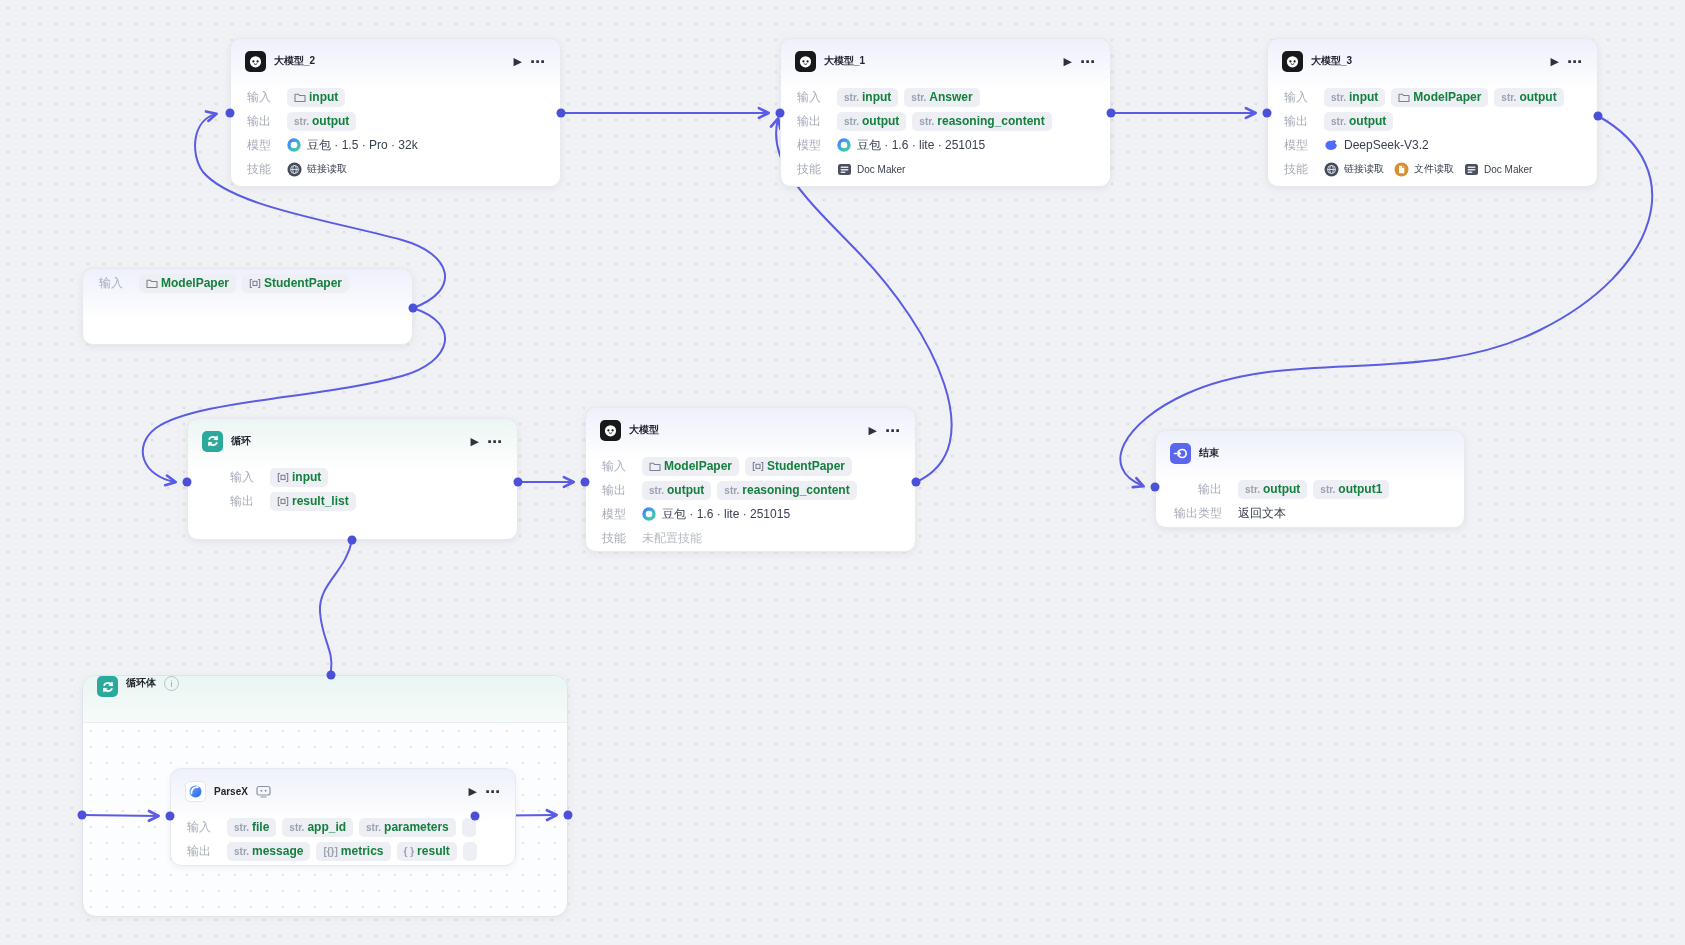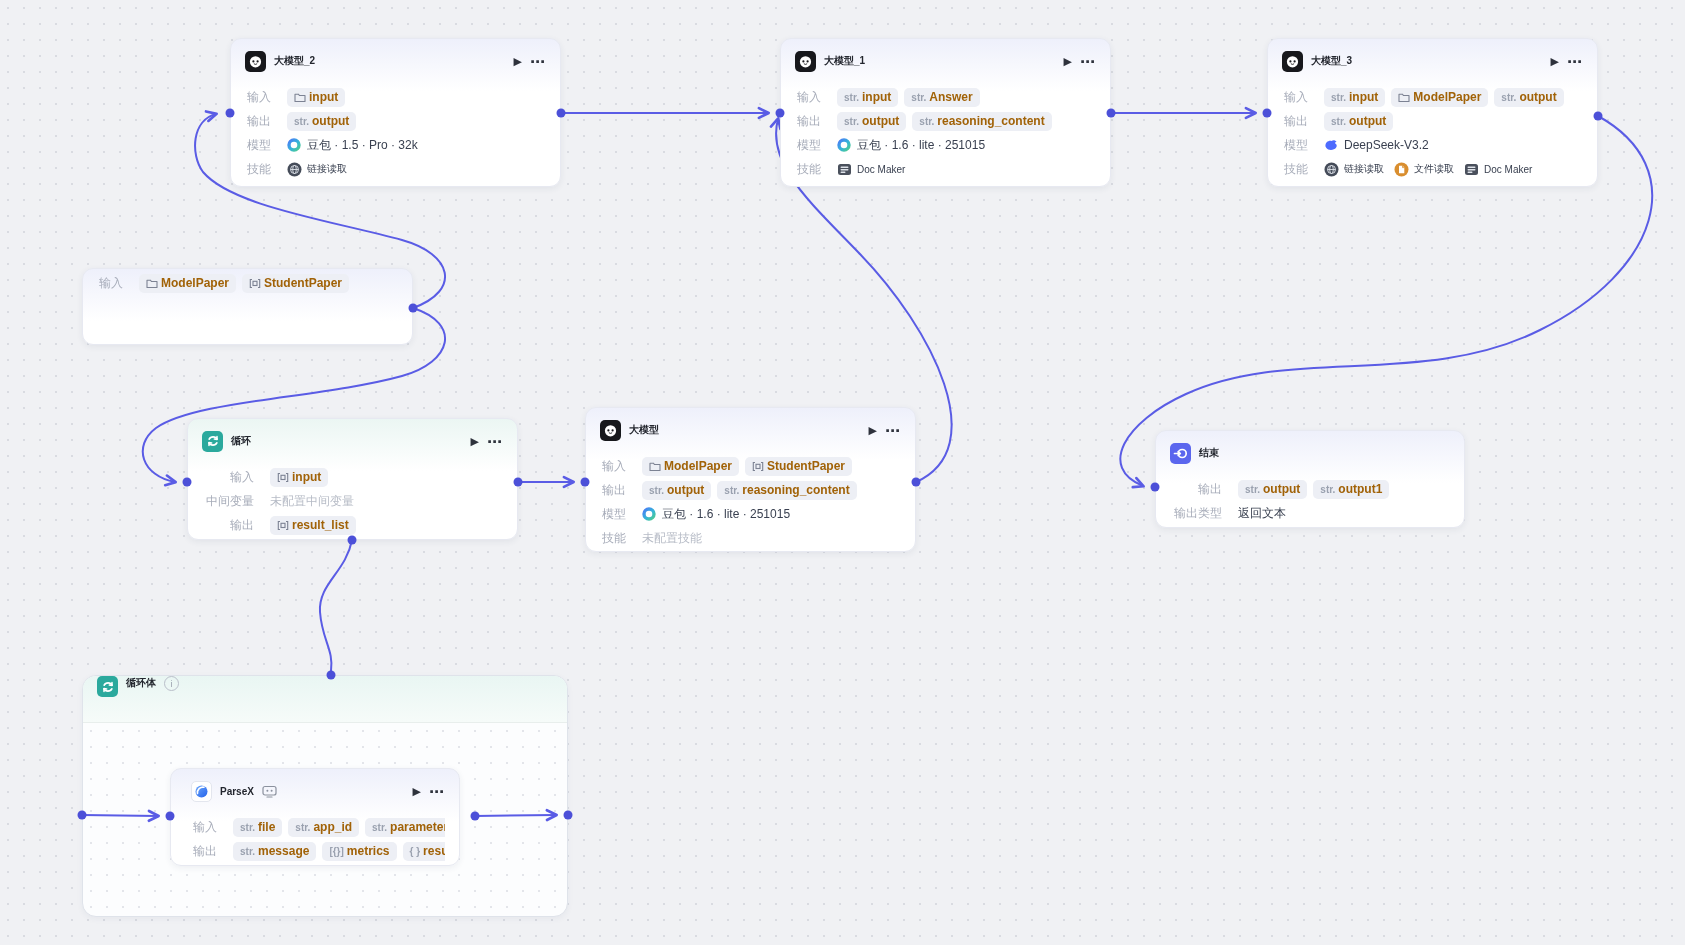--- a/index.html
+++ b/index.html
@@ -27,21 +27,21 @@
   .ctl.more{font-size:15px;font-weight:700;letter-spacing:1px;}
   .nd-body{padding:2px 14px 10px;}
   .nd-row{min-height:24px;display:flex;align-items:center;gap:16px;}
   .nd-label{width:26px;text-align:right;font-size:12px;color:#a7acb9;flex:none;white-space:nowrap;}
   .wide .nd-label{width:52px;}
   .chips{display:flex;align-items:center;gap:6px;flex-wrap:nowrap;overflow:hidden;}
   .chip{
     display:inline-flex;align-items:center;gap:3px;height:19px;
     background:#edeff5;border-radius:5px;padding:0 7px;white-space:nowrap;
   }
-  .chip b{font-size:12px;font-weight:700;color:#a16207;}
+  .chip b{font-size:12px;font-weight:700;color:#15803d;}
   .chip .pfx{font-style:normal;font-size:10px;font-weight:700;color:#9aa1af;}
   .cic{flex:none;}
   .plain{font-size:12px;color:#394050;display:flex;align-items:center;gap:6px;}
   .muted{font-size:12px;color:#b6bbc6;}
   .skill{display:inline-flex;align-items:center;gap:5px;margin-right:10px;font-size:10px;color:#394050;}
   .nicon{width:21px;height:21px;border-radius:5px;flex:none;display:flex;align-items:center;justify-content:center;}
   .nicon.black{background:#17181c;}
   .nicon.indigo{background:#5b66ee;}
   .nicon.tealbg{background:#2ba99d;}
   .nicon.white{background:#ffffff;border:1px solid #e3e6ee;box-sizing:border-box;}
@@ -370,24 +370,20 @@
             <svg class="cic" width="12" height="11" viewBox="0 0 12 11">
               <path d="M3 1.5 H1.3 V9.5 H3" fill="none" stroke="#7c8293" stroke-width="1.1"></path>
               <path d="M9 1.5 H10.7 V9.5 H9" fill="none" stroke="#7c8293" stroke-width="1.1"></path>
               <rect x="4" y="3.3" width="4" height="4.2" fill="none" stroke="#7c8293" stroke-width="1.1"></rect>
             </svg>
             <b>input</b>
           </span>
       </span>
     </div>
     <div class="nd-row">
-      <span class="nd-label">中间变量</span>
-      <span class="muted">未配置中间变量</span>
-    </div>
-    <div class="nd-row">
       <span class="nd-label">输出</span>
       <span class="chips">
         <span class="chip">
             <svg class="cic" width="12" height="11" viewBox="0 0 12 11">
               <path d="M3 1.5 H1.3 V9.5 H3" fill="none" stroke="#7c8293" stroke-width="1.1"></path>
               <path d="M9 1.5 H10.7 V9.5 H9" fill="none" stroke="#7c8293" stroke-width="1.1"></path>
               <rect x="4" y="3.3" width="4" height="4.2" fill="none" stroke="#7c8293" stroke-width="1.1"></rect>
             </svg>
             <b>result_list</b>
           </span>
@@ -487,21 +483,21 @@
     </div>
     <div class="nd-row">
       <span class="nd-label">输出类型</span>
       <span class="plain">
           <span>返回文本</span>
         </span>
     </div>
   </div>
 </div>
 
-<div class="node" style="left:170px;top:768px;width:290px;height:98px;padding-left:6px;">
+<div class="node" style="left:170px;top:768px;width:346px;height:98px;">
   <div class="nd-head">
     <span class="nicon white">
       <svg width="15" height="15" viewBox="0 0 15 15">
           <defs>
             <linearGradient id="pxg" x1="0" y1="0" x2="1" y2="1">
               <stop offset="0" stop-color="#6ea8fb"></stop>
               <stop offset="1" stop-color="#2563eb"></stop>
             </linearGradient>
           </defs>
           <circle cx="7.5" cy="7.5" r="6" fill="url(#pxg)"></circle>

